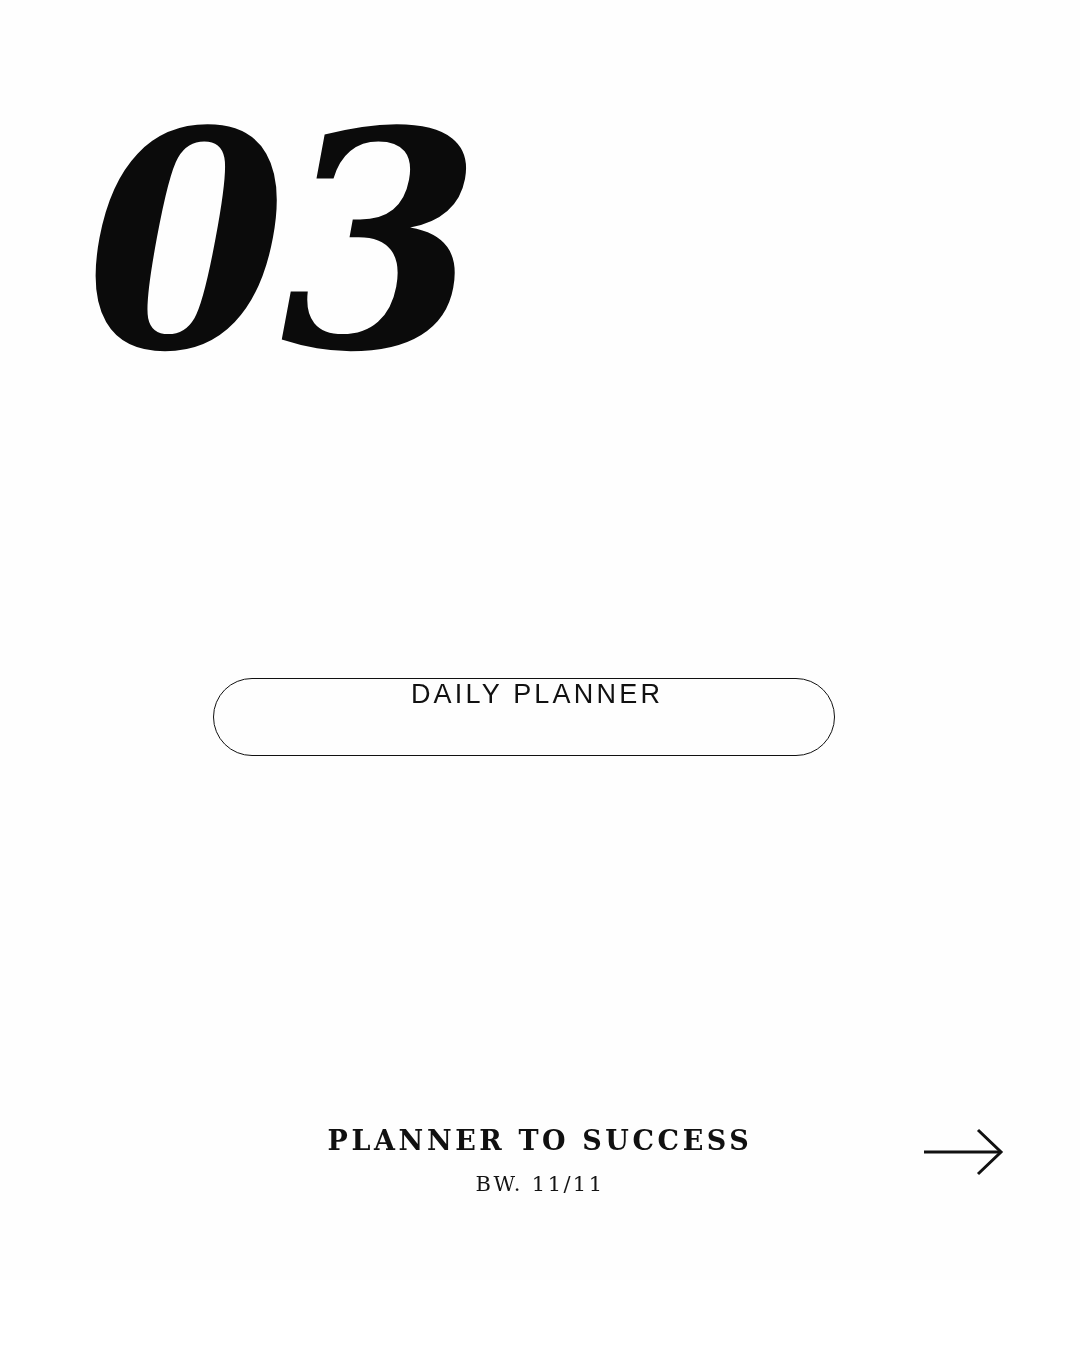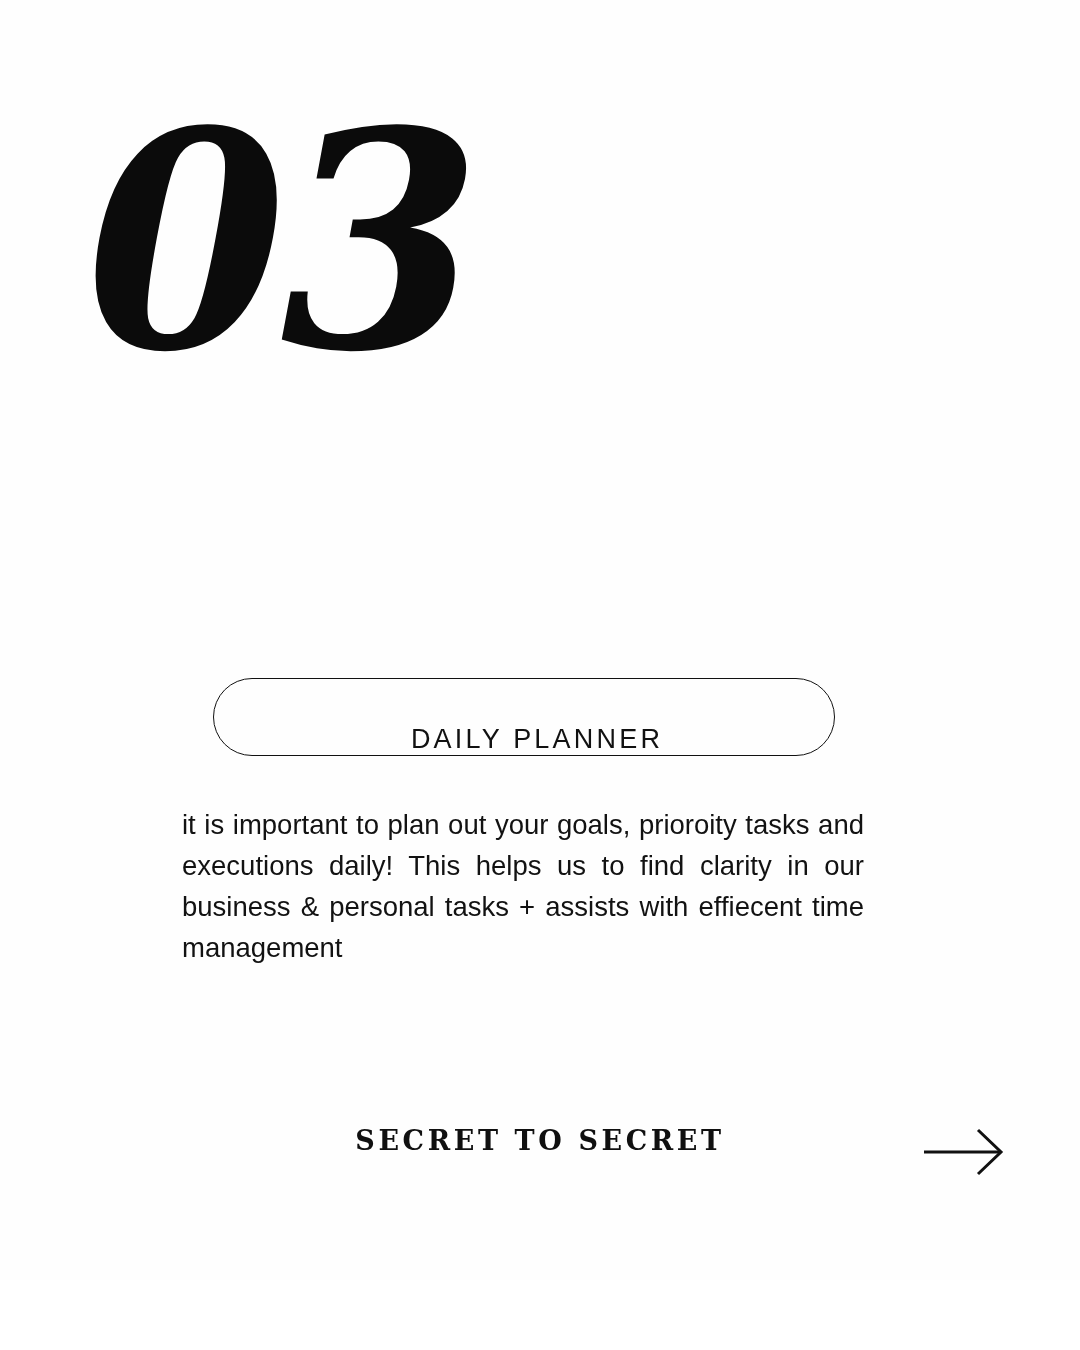--- a/index.html
+++ b/index.html
@@ -48,21 +48,21 @@
     width: 622px;
     height: 78px;
   }
   .pill {
     box-sizing: border-box;
     width: 100%;
     height: 100%;
     border: 1.6px solid #111111;
     border-radius: 39px;
     display: flex;
-    align-items: flex-end;
+    align-items: flex-start;
     justify-content: center;
     background: transparent;
   }
   .pill-label {
     font-family: "Liberation Sans", sans-serif;
     font-size: 27px;
     letter-spacing: 3.2px;
     color: #111111;
     text-transform: uppercase;
     padding-left: 26px;
@@ -123,24 +123,24 @@
 <div class="slide">
 
   <div class="numeral">03</div>
 
   <div class="pill-wrap">
     <div class="pill">
       <span class="pill-label">DAILY PLANNER</span>
     </div>
   </div>
 
-  <p class="body-copy">it is important to plan out your goals, prioroity tasks and executions daily! This helps us to find clarity in our business &amp; personal tasks + assists with effiecent time management</p>
 
   <div class="footer">
-    <div class="footer-title">SECRET TO SECRET</div>
+    <div class="footer-title">PLANNER TO SUCCESS</div>
+    <div class="footer-sub">BW. 11/11</div>
   </div>
 
   <div class="arrow">
     <svg width="84" height="56" viewBox="0 0 84 56" fill="none" xmlns="http://www.w3.org/2000/svg" aria-hidden="true">
       <line x1="2" y1="30" x2="78" y2="30" stroke="#111111" stroke-width="3"></line>
       <polyline points="56,8 79,30 56,52" fill="none" stroke="#111111" stroke-width="3"></polyline>
     </svg>
   </div>
 
 </div>

